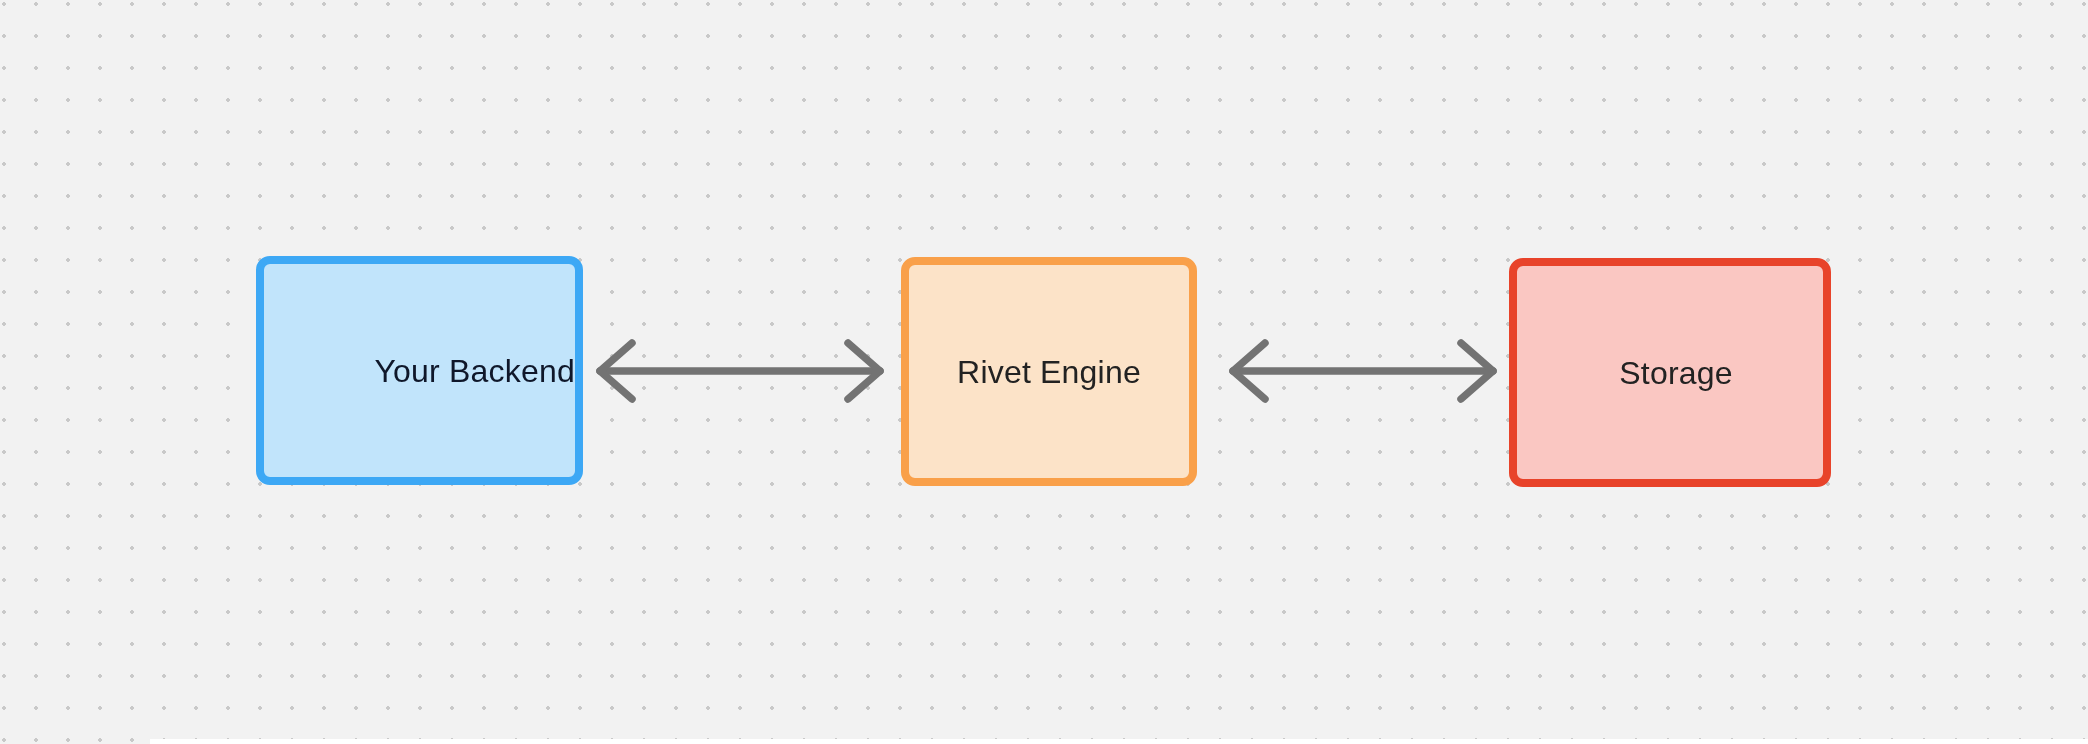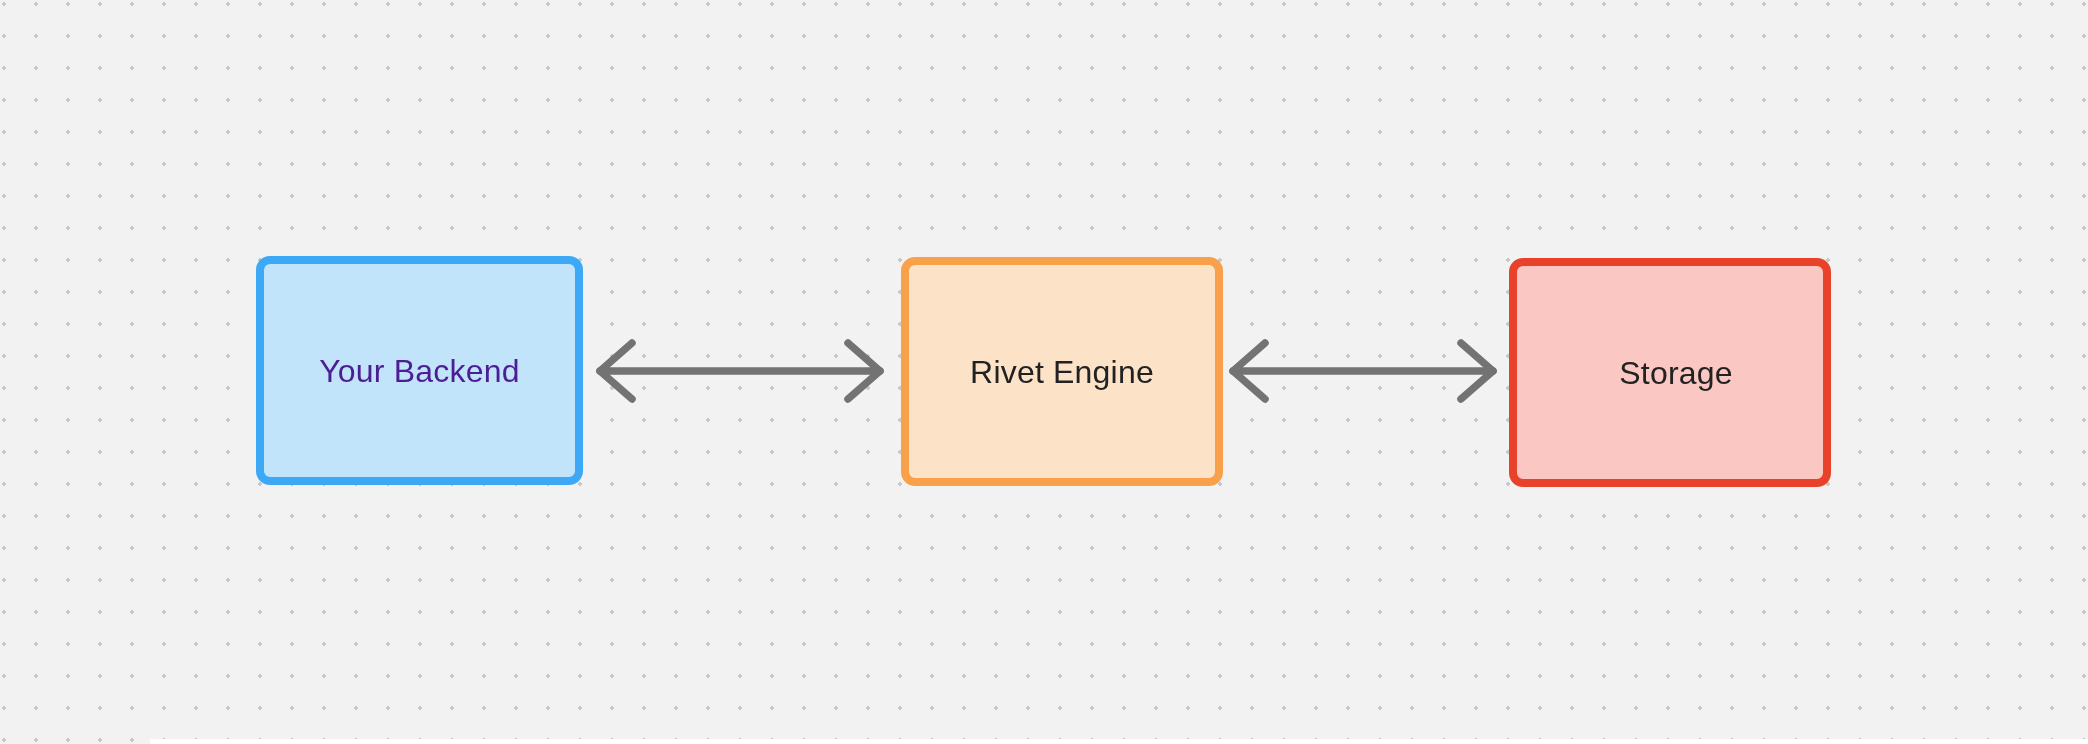--- a/index.html
+++ b/index.html
@@ -28,21 +28,21 @@
     justify-content: center;
     text-align: center;
     font-size: 32px;
     line-height: 48px;
     font-weight: 400;
     letter-spacing: 0.2px;
   }
   .node .label { display: block; }
   .node .line { display: block; }
   .node-1 { left: 256px; top: 256px; width: 327px; height: 229px; }
-  .node-2 { left: 901px; top: 257px; width: 322px; height: 229px; }
+  .node-2 { left: 901px; top: 257px; width: 296px; height: 229px; }
   .node-3 { left: 1509px; top: 258px; width: 322px; height: 229px; padding-left: 12px; }
   .connector {
     position: absolute;
     top: 329px;
     height: 84px;
   }
   .connector-1 { left: 590px; width: 300px; }
   .connector-2 { left: 1225px; width: 276px; }
   .connector svg { display: block; width: 100%; height: 100%; }
   .connector .stroke {
@@ -57,21 +57,21 @@
     right: 0;
     bottom: 0;
     height: 5px;
   }
 </style>
 </head>
 <body>
 
 <div id="canvas" style="background-color: rgb(242, 242, 242);">
 
-  <div class="node node-1" style="border-color: rgb(61, 168, 245); background-color: rgb(193, 228, 251); color: #4c1d95;">
+  <div class="node node-1" style="border-color: rgb(61, 168, 245); background-color: rgb(193, 228, 251); color: #0f172a; justify-content: flex-end;">
     <div class="label">
       <span class="line">Your Backend</span>
     </div>
   </div>
 
   <div class="connector connector-1">
     <svg viewBox="0 0 300 84">
       <g class="stroke" style="stroke: rgb(115, 115, 115);">
         <line x1="10" y1="42" x2="290" y2="42"></line>
         <polyline points="42,14 10,42 42,70"></polyline>

